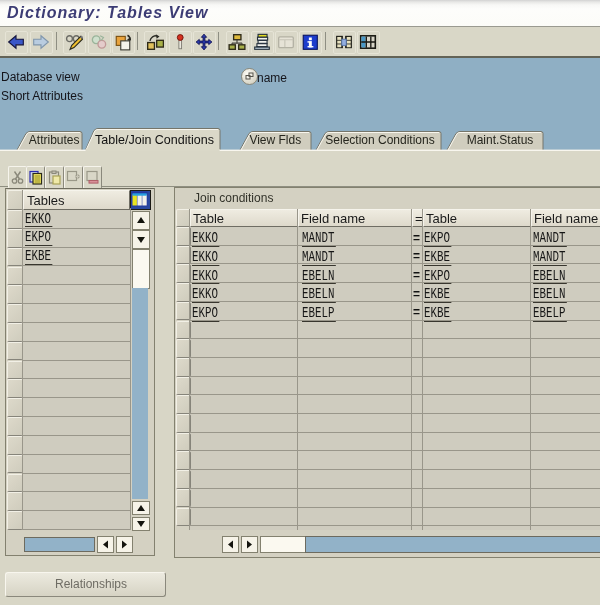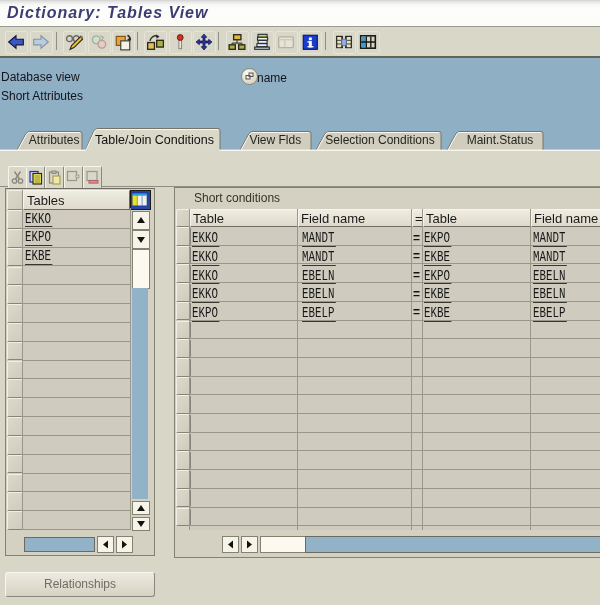--- a/index.html
+++ b/index.html
@@ -310,21 +310,21 @@
       <path d="M5 7.5 L10 3.5 L10 11.5 Z" fill="#14140e"></path>
     </svg>
   </div>
 <div class="sbtn" style="left:116px;top:536px;width:15px;height:15px;">
     <svg width="15" height="15">
       <path d="M10 7.5 L5 3.5 L5 11.5 Z" fill="#14140e"></path>
     </svg>
   </div>
   <div class="abs" style="left:174px;top:187px;width:426px;height:369px;border:1px solid #83816f;border-right:none;background:#d4d1c2;"></div>
 <div class="abs" style="left:190px;top:209px;width:410px;height:321px;background:#cfccbf;"></div>
-<div class="abs" style="left:194px;top:191px;font-size:12px;color:#33332a;">Short conditions</div>
+<div class="abs" style="left:194px;top:191px;font-size:12px;color:#33332a;">Join conditions</div>
 <div class="cell-sel" style="left:176px;top:209px;width:13px;height:16px;"></div>
 <div class="hdrcell" style="left:190px;top:209px;width:106px;height:16px;">
     <span style="position:absolute;left:2px;top:1px;">Table</span>
   </div>
 <div class="hdrcell" style="left:298px;top:209px;width:112px;height:16px;">
     <span style="position:absolute;left:2px;top:1px;">Field name</span>
   </div>
 <div class="hdrcell" style="left:412px;top:209px;width:9px;height:16px;">
     <span style="position:absolute;left:2px;top:1px;">=</span>
   </div>
@@ -403,15 +403,15 @@
   </div>
 <div class="sbtn" style="left:241px;top:536px;width:15px;height:15px;">
     <svg width="15" height="15">
       <path d="M10 7.5 L5 3.5 L5 11.5 Z" fill="#14140e"></path>
     </svg>
   </div>
 <div class="sthumb" style="left:260px;top:536px;width:45px;height:15px;"></div>
 <div class="strack" style="left:305px;top:536px;width:295px;height:15px;"></div>
   <div class="abs" style="left:5px;top:572px;width:148px;height:23px;
      background:linear-gradient(#eceadf,#d6d3c4);border:1px solid #8a887c;
-     border-top-color:#f8f6ee;border-left-color:#f8f6ee;border-radius:3px;">
+     border-top-color:#f8f6ee;border-left-color:#f8f6ee;border-radius:3px;padding-left:11px;">
      <div style="text-align:center;margin-top:4px;font-size:12px;color:#6e6c64;">Relationships</div>
   </div>
 
 </body></html>

